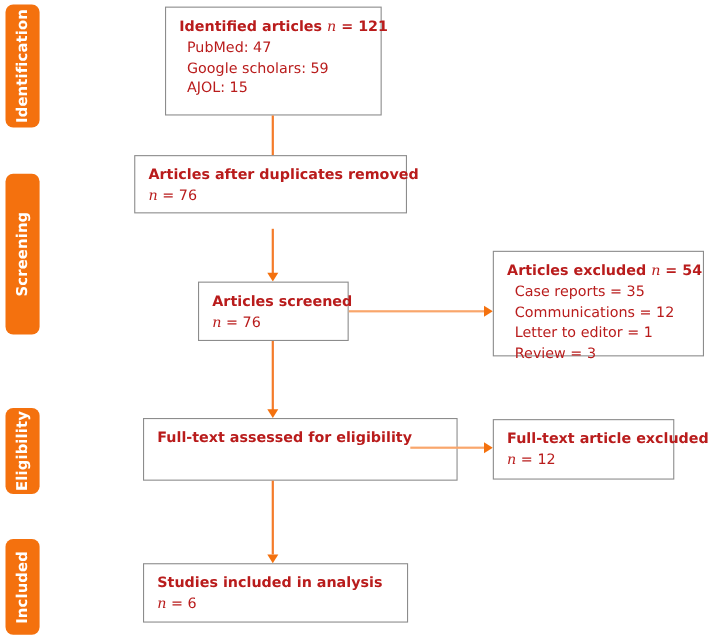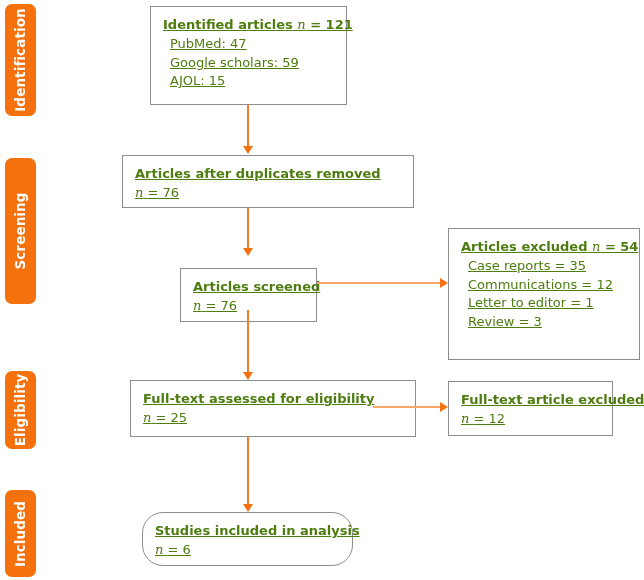--- a/index.html
+++ b/index.html
@@ -45,24 +45,23 @@
   
   .flow-box {
     position: absolute;
     box-sizing: border-box;
     background: #ffffff;
     border: 1px solid #8c8c8c;
     padding: 9px 12px 8px 12px;
   }
   .box-line {
     font-size: 13px;
-    color: #4d7c0f;
+    color: #b91c1c;
     line-height: 1.42;
     white-space: nowrap;
-    text-decoration: underline;
   }
   .box-line.head {
     font-weight: bold;
     margin-bottom: 1px;
   }
   .box-line.sub {
     padding-left: 7px;
   }
   .nvar {
     font-style: italic;
@@ -124,80 +123,76 @@
       <span>= 121</span>
     </div>
     <div class="box-line sub">PubMed: 47</div>
     <div class="box-line sub">Google scholars: 59</div>
     <div class="box-line sub">AJOL: 15</div>
   </div>
 
   <div class="conn-v" style="left:247px; top:105px; height:42px;"></div>
   <div class="arrow-down" style="left:243px; top:146px;"></div>
 
-  <div class="flow-box" style="left:122px; top:155px; width:292px; height:53px;">
+  <div class="flow-box" style="left:122px; top:141px; width:248px; height:53px;">
     <div class="box-line head">Articles after duplicates removed</div>
     <div class="box-line">
       <span class="nvar">n</span>
       <span>= 76</span>
     </div>
   </div>
 
   <div class="conn-v" style="left:247px; top:208px; height:41px;"></div>
   <div class="arrow-down" style="left:243px; top:248px;"></div>
 
-  <div class="flow-box" style="left:180px; top:256px; width:137px; height:54px;margin-top:12px;">
+  <div class="flow-box" style="left:180px; top:256px; width:137px; height:54px;">
     <div class="box-line head">Articles screened</div>
     <div class="box-line">
       <span class="nvar">n</span>
       <span>= 76</span>
     </div>
   </div>
 
   <div class="conn-h" style="left:317px; top:282px; width:124px;"></div>
   <div class="arrow-right" style="left:440px; top:278px;"></div>
 
-  <div class="flow-box" style="left:448px; top:228px; width:192px; height:132px;">
+  <div class="flow-box" style="left:448px; top:228px; width:192px; height:96px;">
     <div class="box-line head">
       <span>Articles excluded</span>
       <span class="nvar">n</span>
       <span>= 54</span>
     </div>
     <div class="box-line sub">Case reports = 35</div>
     <div class="box-line sub">Communications = 12</div>
     <div class="box-line sub">Letter to editor = 1</div>
     <div class="box-line sub">Review = 3</div>
   </div>
 
   <div class="conn-v" style="left:247px; top:310px; height:63px;"></div>
   <div class="arrow-down" style="left:243px; top:372px;"></div>
 
   <div class="flow-box" style="left:130px; top:380px; width:286px; height:57px;">
     <div class="box-line head">Full-text assessed for eligibility</div>
-    <div class="box-line">
-      <span class="nvar">n</span>
-      <span>= 25</span>
-    </div>
   </div>
 
   <div class="conn-h" style="left:373px; top:406px; width:68px;"></div>
   <div class="arrow-right" style="left:440px; top:402px;"></div>
 
   <div class="flow-box" style="left:448px; top:381px; width:165px; height:55px;">
     <div class="box-line head">Full-text article excluded</div>
     <div class="box-line">
       <span class="nvar">n</span>
       <span>= 12</span>
     </div>
   </div>
 
   <div class="conn-v" style="left:247px; top:437px; height:67px;"></div>
   <div class="arrow-down" style="left:243px; top:504px;"></div>
 
-  <div class="flow-box" style="left:142px; top:512px; width:211px; height:54px;border-radius:21px;">
+  <div class="flow-box" style="left:130px; top:512px; width:241px; height:54px;">
     <div class="box-line head">Studies included in analysis</div>
     <div class="box-line">
       <span class="nvar">n</span>
       <span>= 6</span>
     </div>
   </div>
 
 </div>
 
 </body></html>

